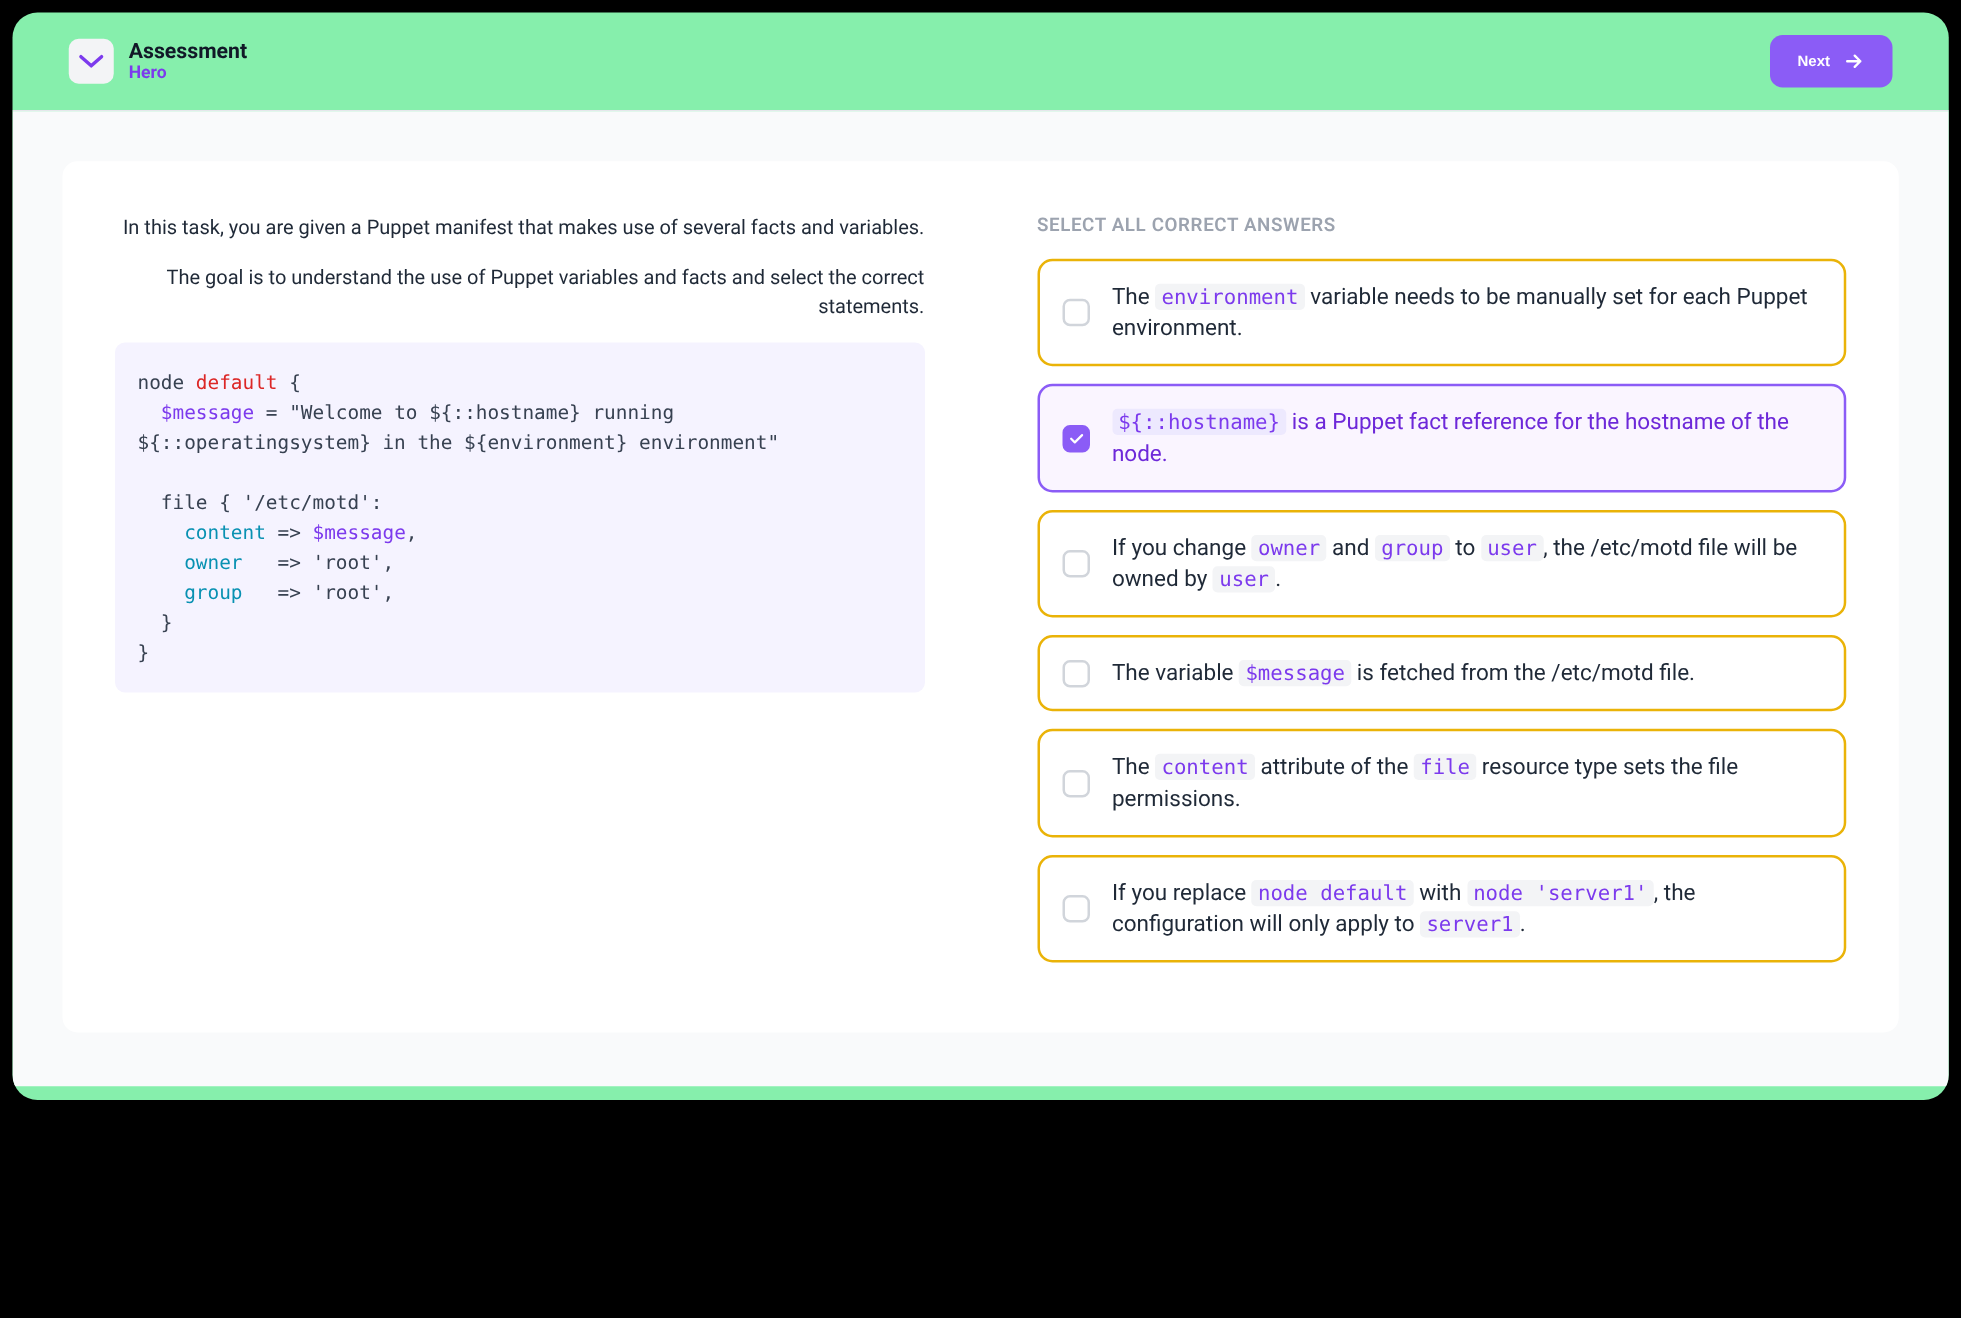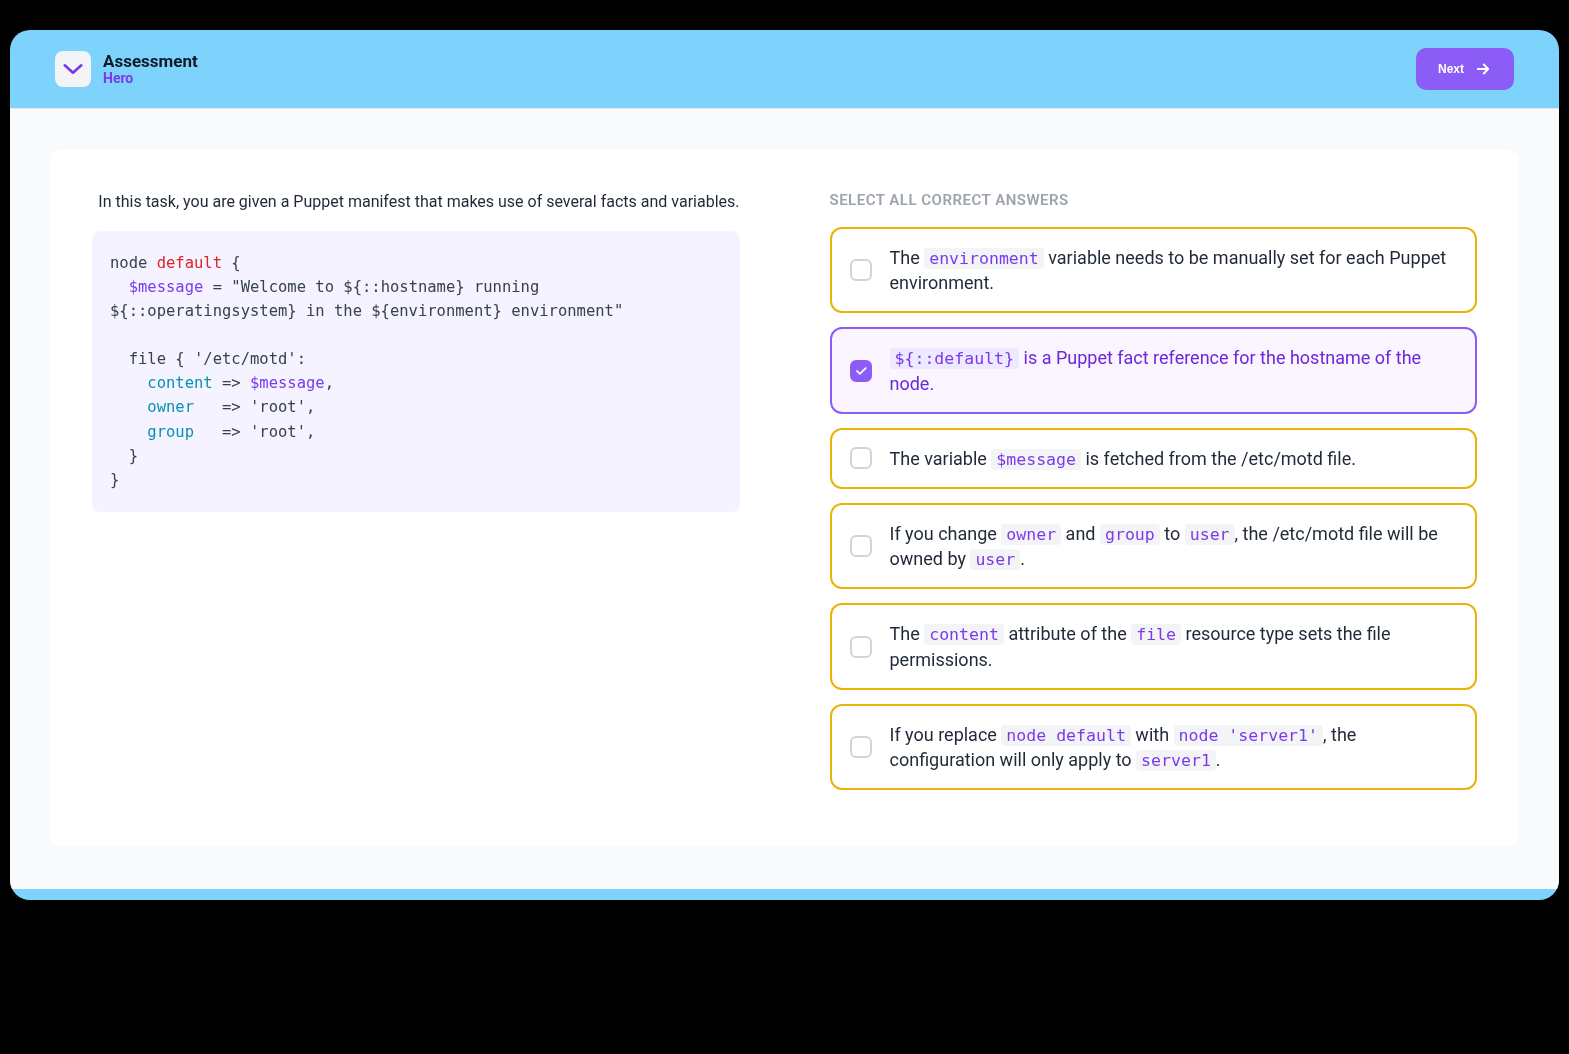--- a/index.html
+++ b/index.html
@@ -6,26 +6,25 @@
     body {
       font-family: -apple-system, BlinkMacSystemFont, "Segoe UI", Roboto, sans-serif;
       background: #000;
       display: flex;
       align-items: flex-start;
       justify-content: center;
       min-height: 1054px;
       padding: 10px;
     }
     .window {
-      background: #7dd3fc;
+      background: #86efac;
       border-radius: 20px;
       width: 1568px;
       min-height: 870px;
       overflow: hidden;
-      margin-top: 20px;
     }
     .header {
       display: flex;
       align-items: center;
       justify-content: space-between;
       padding: 18px 45px;
       border-bottom: 1px solid #e5e7eb;
     }
     .logo-wrap {
       display: flex;
@@ -183,20 +182,21 @@
       <svg width="18" height="18" viewBox="0 0 24 24" fill="none">
         <path d="M5 12h14M13 6l6 6-6 6" stroke="#fff" stroke-width="2.5" stroke-linecap="round" stroke-linejoin="round"></path>
       </svg>
     </button>
   </div>
 
   <div class="content">
     <div class="card">
       <div class="left-col">
         <p class="intro">In this task, you are given a Puppet manifest that makes use of several facts and variables.</p>
+        <p class="intro">The goal is to understand the use of Puppet variables and facts and select the correct statements.</p>
         <div class="codeblock"><span>node </span><span class="t-kw">default</span><span> {</span>
 <span>  </span><span class="t-var">$message</span><span class="t-str"> = "Welcome to ${::hostname} running ${::operatingsystem} in the ${environment} environment"</span>
 <span></span>
 <span>  file { '/etc/motd':</span>
 <span>    </span><span class="t-attr">content</span><span> =&gt; </span><span class="t-var">$message</span><span>,</span>
 <span>    </span><span class="t-attr">owner</span><span>   =&gt; 'root',</span>
 <span>    </span><span class="t-attr">group</span><span>   =&gt; 'root',</span>
 <span>  }</span>
 <span>}</span></div>
       </div>
@@ -211,35 +211,35 @@
           </div>
         </div>
 
         <div class="answer selected">
           <div class="checkbox checked">
             <svg width="14" height="14" viewBox="0 0 24 24" fill="none">
               <path d="M5 12l5 5L20 7" stroke="#fff" stroke-width="3" stroke-linecap="round" stroke-linejoin="round"></path>
             </svg>
           </div>
           <div class="answer-text">
-            <span class="inline-code">${::default}</span><span> is a Puppet fact reference for the hostname of the node.</span>
+            <span class="inline-code">${::hostname}</span><span> is a Puppet fact reference for the hostname of the node.</span>
+          </div>
+        </div>
+
+        <div class="answer">
+          <div class="checkbox"></div>
+          <div class="answer-text">
+            <span>If you change </span><span class="inline-code">owner</span><span> and </span><span class="inline-code">group</span><span> to </span><span class="inline-code">user</span><span>, the /etc/motd file will be owned by </span><span class="inline-code">user</span><span>.</span>
           </div>
         </div>
 
         <div class="answer">
           <div class="checkbox"></div>
           <div class="answer-text">
             <span>The variable </span><span class="inline-code">$message</span><span> is fetched from the /etc/motd file.</span>
-          </div>
-        </div>
-
-        <div class="answer">
-          <div class="checkbox"></div>
-          <div class="answer-text">
-            <span>If you change </span><span class="inline-code">owner</span><span> and </span><span class="inline-code">group</span><span> to </span><span class="inline-code">user</span><span>, the /etc/motd file will be owned by </span><span class="inline-code">user</span><span>.</span>
           </div>
         </div>
 
         <div class="answer">
           <div class="checkbox"></div>
           <div class="answer-text">
             <span>The </span><span class="inline-code">content</span><span> attribute of the </span><span class="inline-code">file</span><span> resource type sets the file permissions.</span>
           </div>
         </div>
 

